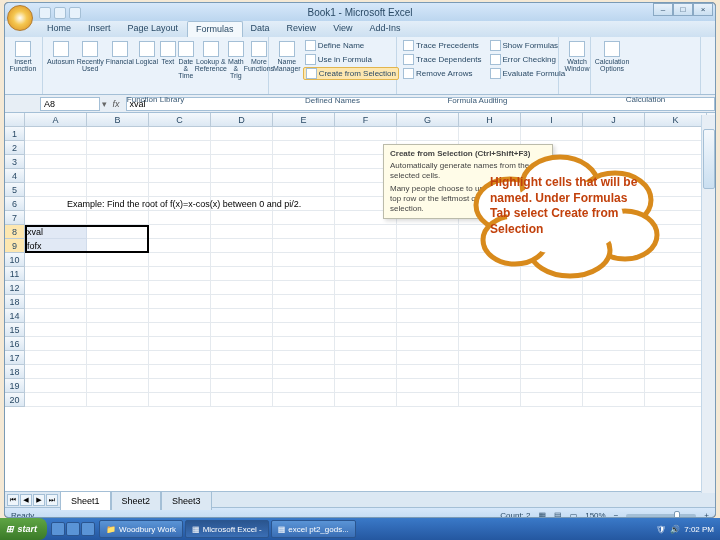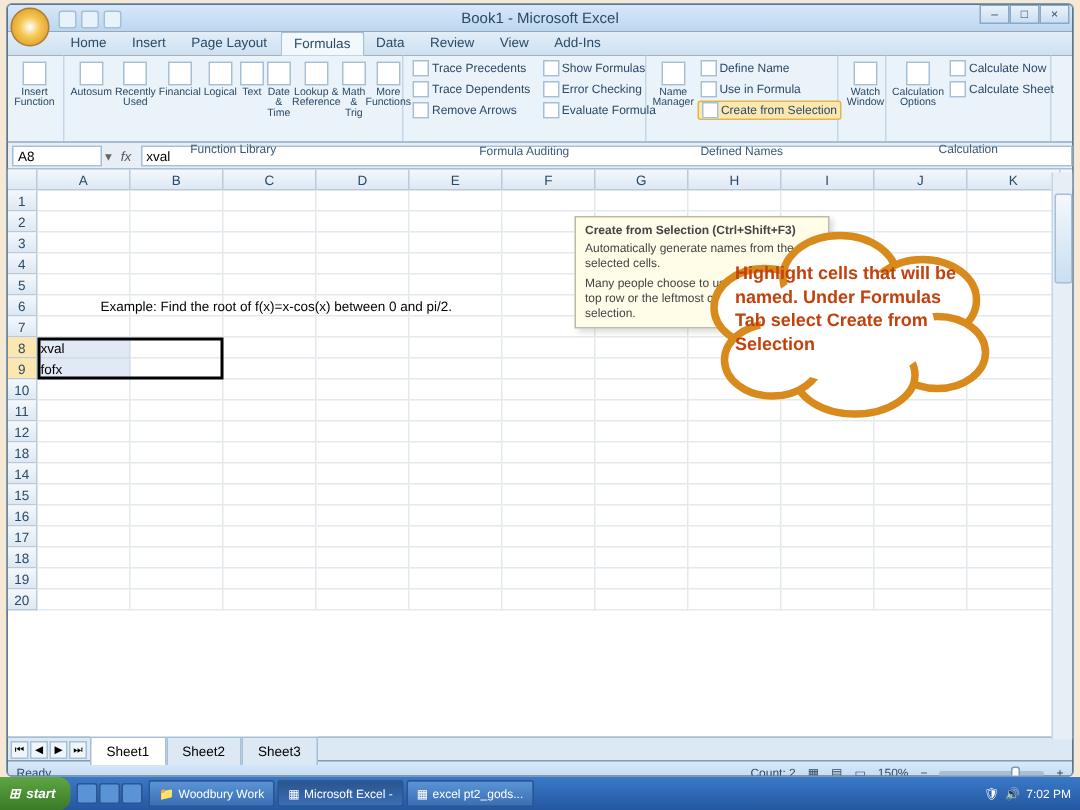--- a/index.html
+++ b/index.html
@@ -18,21 +18,21 @@
   .r-group { border-right: 1px solid #c3d7e8; padding: 2px 4px; display: flex; flex-direction: column; justify-content: space-between; }
   .r-group-label { text-align: center; color: #3a5a76; font-size: 8px; margin-top: 16px; }
   .r-big { display: flex; gap: 2px; }
   .r-btn-big { width: 28px; height: 40px; display: flex; flex-direction: column; align-items: center; justify-content: flex-start; gap: 1px; padding-top: 2px; color: #2a4a66; }
   .r-btn-big .ico { width: 16px; height: 16px; background: #fff; border: 1px solid #a4bfd6; }
   .r-btn-big span { font-size: 7px; text-align: center; line-height: 1; }
   .r-stack { display: flex; flex-direction: column; gap: 1px; }
   .r-btn-sm { height: 13px; display: flex; align-items: center; gap: 2px; font-size: 8px; color: #2a4a66; padding: 0 2px; white-space: nowrap; }
   .r-btn-sm .ico { width: 11px; height: 11px; background: #fff; border: 1px solid #a4bfd6; }
   .r-btn-sm.hl { background: #fde7b0; border: 1px solid #e2b54d; border-radius: 2px; }
-  .formula-bar { height: 18px; background: #e7eef5; border-bottom: 1px solid #a4bfd6; display: flex; align-items: center; font-size: 9px; }
+  .formula-bar { height: 18px; background: #e7eef5; border-bottom: 1px solid #a4bfd6; display: flex; align-items: center; font-size: 9px; padding-left: 32px; }
   .name-box { width: 60px; height: 14px; background: #fff; border: 1px solid #a4bfd6; margin-left: 3px; padding: 0 3px; display: flex; align-items: center; }
   .fx-lbl { margin: 0 6px; color: #555; font-style: italic; }
   .fx-input { flex: 1; height: 14px; background: #fff; border: 1px solid #a4bfd6; padding: 0 3px; display: flex; align-items: center; }
   .grid-area { position: relative; height: 378px; background: #fff; overflow: hidden; }
   .col-headers { display: flex; height: 14px; background: linear-gradient(#f4f8fc,#dce8f3); border-bottom: 1px solid #b9cad9; }
   .corner { width: 20px; border-right: 1px solid #b9cad9; background: linear-gradient(#f4f8fc,#dce8f3); }
   .col-h { width: 62px; border-right: 1px solid #b9cad9; text-align: center; font-size: 9px; color: #2a4a66; line-height: 14px; }
   .rows { display: flex; }
   .row-headers { width: 20px; display: flex; flex-direction: column; }
   .row-h { height: 14px; border-bottom: 1px solid #b9cad9; border-right: 1px solid #b9cad9; background: linear-gradient(#f4f8fc,#dce8f3); text-align: center; font-size: 9px; color: #2a4a66; line-height: 14px; }
@@ -138,20 +138,43 @@
             <div class="ico"></div>
             <span>Math &amp; Trig</span>
           </div>
         <div class="r-btn-big" style="width:26px">
             <div class="ico"></div>
             <span>More Functions</span>
           </div>
       </div>
       <div class="r-group-label">Function Library</div>
     </div>
+    <div class="r-group" style="width:128px">
+      <div style="display:flex;gap:2px">
+        <div class="r-btn-big" style="width:30px">
+            <div class="ico"></div>
+            <span>Name Manager</span>
+          </div>
+        <div class="r-stack">
+          <div class="r-btn-sm">
+              <div class="ico"></div>
+              <span>Define Name</span>
+            </div>
+          <div class="r-btn-sm">
+              <div class="ico"></div>
+              <span>Use in Formula</span>
+            </div>
+          <div class="r-btn-sm hl">
+              <div class="ico"></div>
+              <span>Create from Selection</span>
+            </div>
+        </div>
+      </div>
+      <div class="r-group-label">Defined Names</div>
+    </div>
     <div class="r-group" style="width:162px">
       <div style="display:flex;gap:4px">
         <div class="r-stack">
           <div class="r-btn-sm">
               <div class="ico"></div>
               <span>Trace Precedents</span>
             </div>
           <div class="r-btn-sm">
               <div class="ico"></div>
               <span>Trace Dependents</span>
@@ -170,66 +193,33 @@
               <div class="ico"></div>
               <span>Error Checking</span>
             </div>
           <div class="r-btn-sm">
               <div class="ico"></div>
               <span>Evaluate Formula</span>
             </div>
         </div>
       </div>
       <div class="r-group-label">Formula Auditing</div>
-    </div>
-    <div class="r-group" style="width:128px">
-      <div style="display:flex;gap:2px">
-        <div class="r-btn-big" style="width:30px">
-            <div class="ico"></div>
-            <span>Name Manager</span>
-          </div>
-        <div class="r-stack">
-          <div class="r-btn-sm">
-              <div class="ico"></div>
-              <span>Define Name</span>
-            </div>
-          <div class="r-btn-sm">
-              <div class="ico"></div>
-              <span>Use in Formula</span>
-            </div>
-          <div class="r-btn-sm hl">
-              <div class="ico"></div>
-              <span>Create from Selection</span>
-            </div>
-        </div>
-      </div>
-      <div class="r-group-label">Defined Names</div>
     </div>
     <div class="r-group" style="width:32px">
       <div class="r-btn-big">
           <div class="ico"></div>
           <span>Watch Window</span>
         </div>
     </div>
     <div class="r-group" style="width:110px">
       <div style="display:flex;gap:2px">
         <div class="r-btn-big" style="width:34px">
             <div class="ico"></div>
             <span>Calculation Options</span>
           </div>
-        <div class="r-stack">
-          <div class="r-btn-sm">
-              <div class="ico"></div>
-              <span>Calculate Now</span>
-            </div>
-          <div class="r-btn-sm">
-              <div class="ico"></div>
-              <span>Calculate Sheet</span>
-            </div>
-        </div>
       </div>
       <div class="r-group-label">Calculation</div>
     </div>
   </div>
   <div class="formula-bar">
     <div class="name-box">A8</div>
     <span style="margin-left:2px;color:#666">▾</span>
     <span class="fx-lbl">fx</span>
     <div class="fx-input">xval</div>
   </div>

